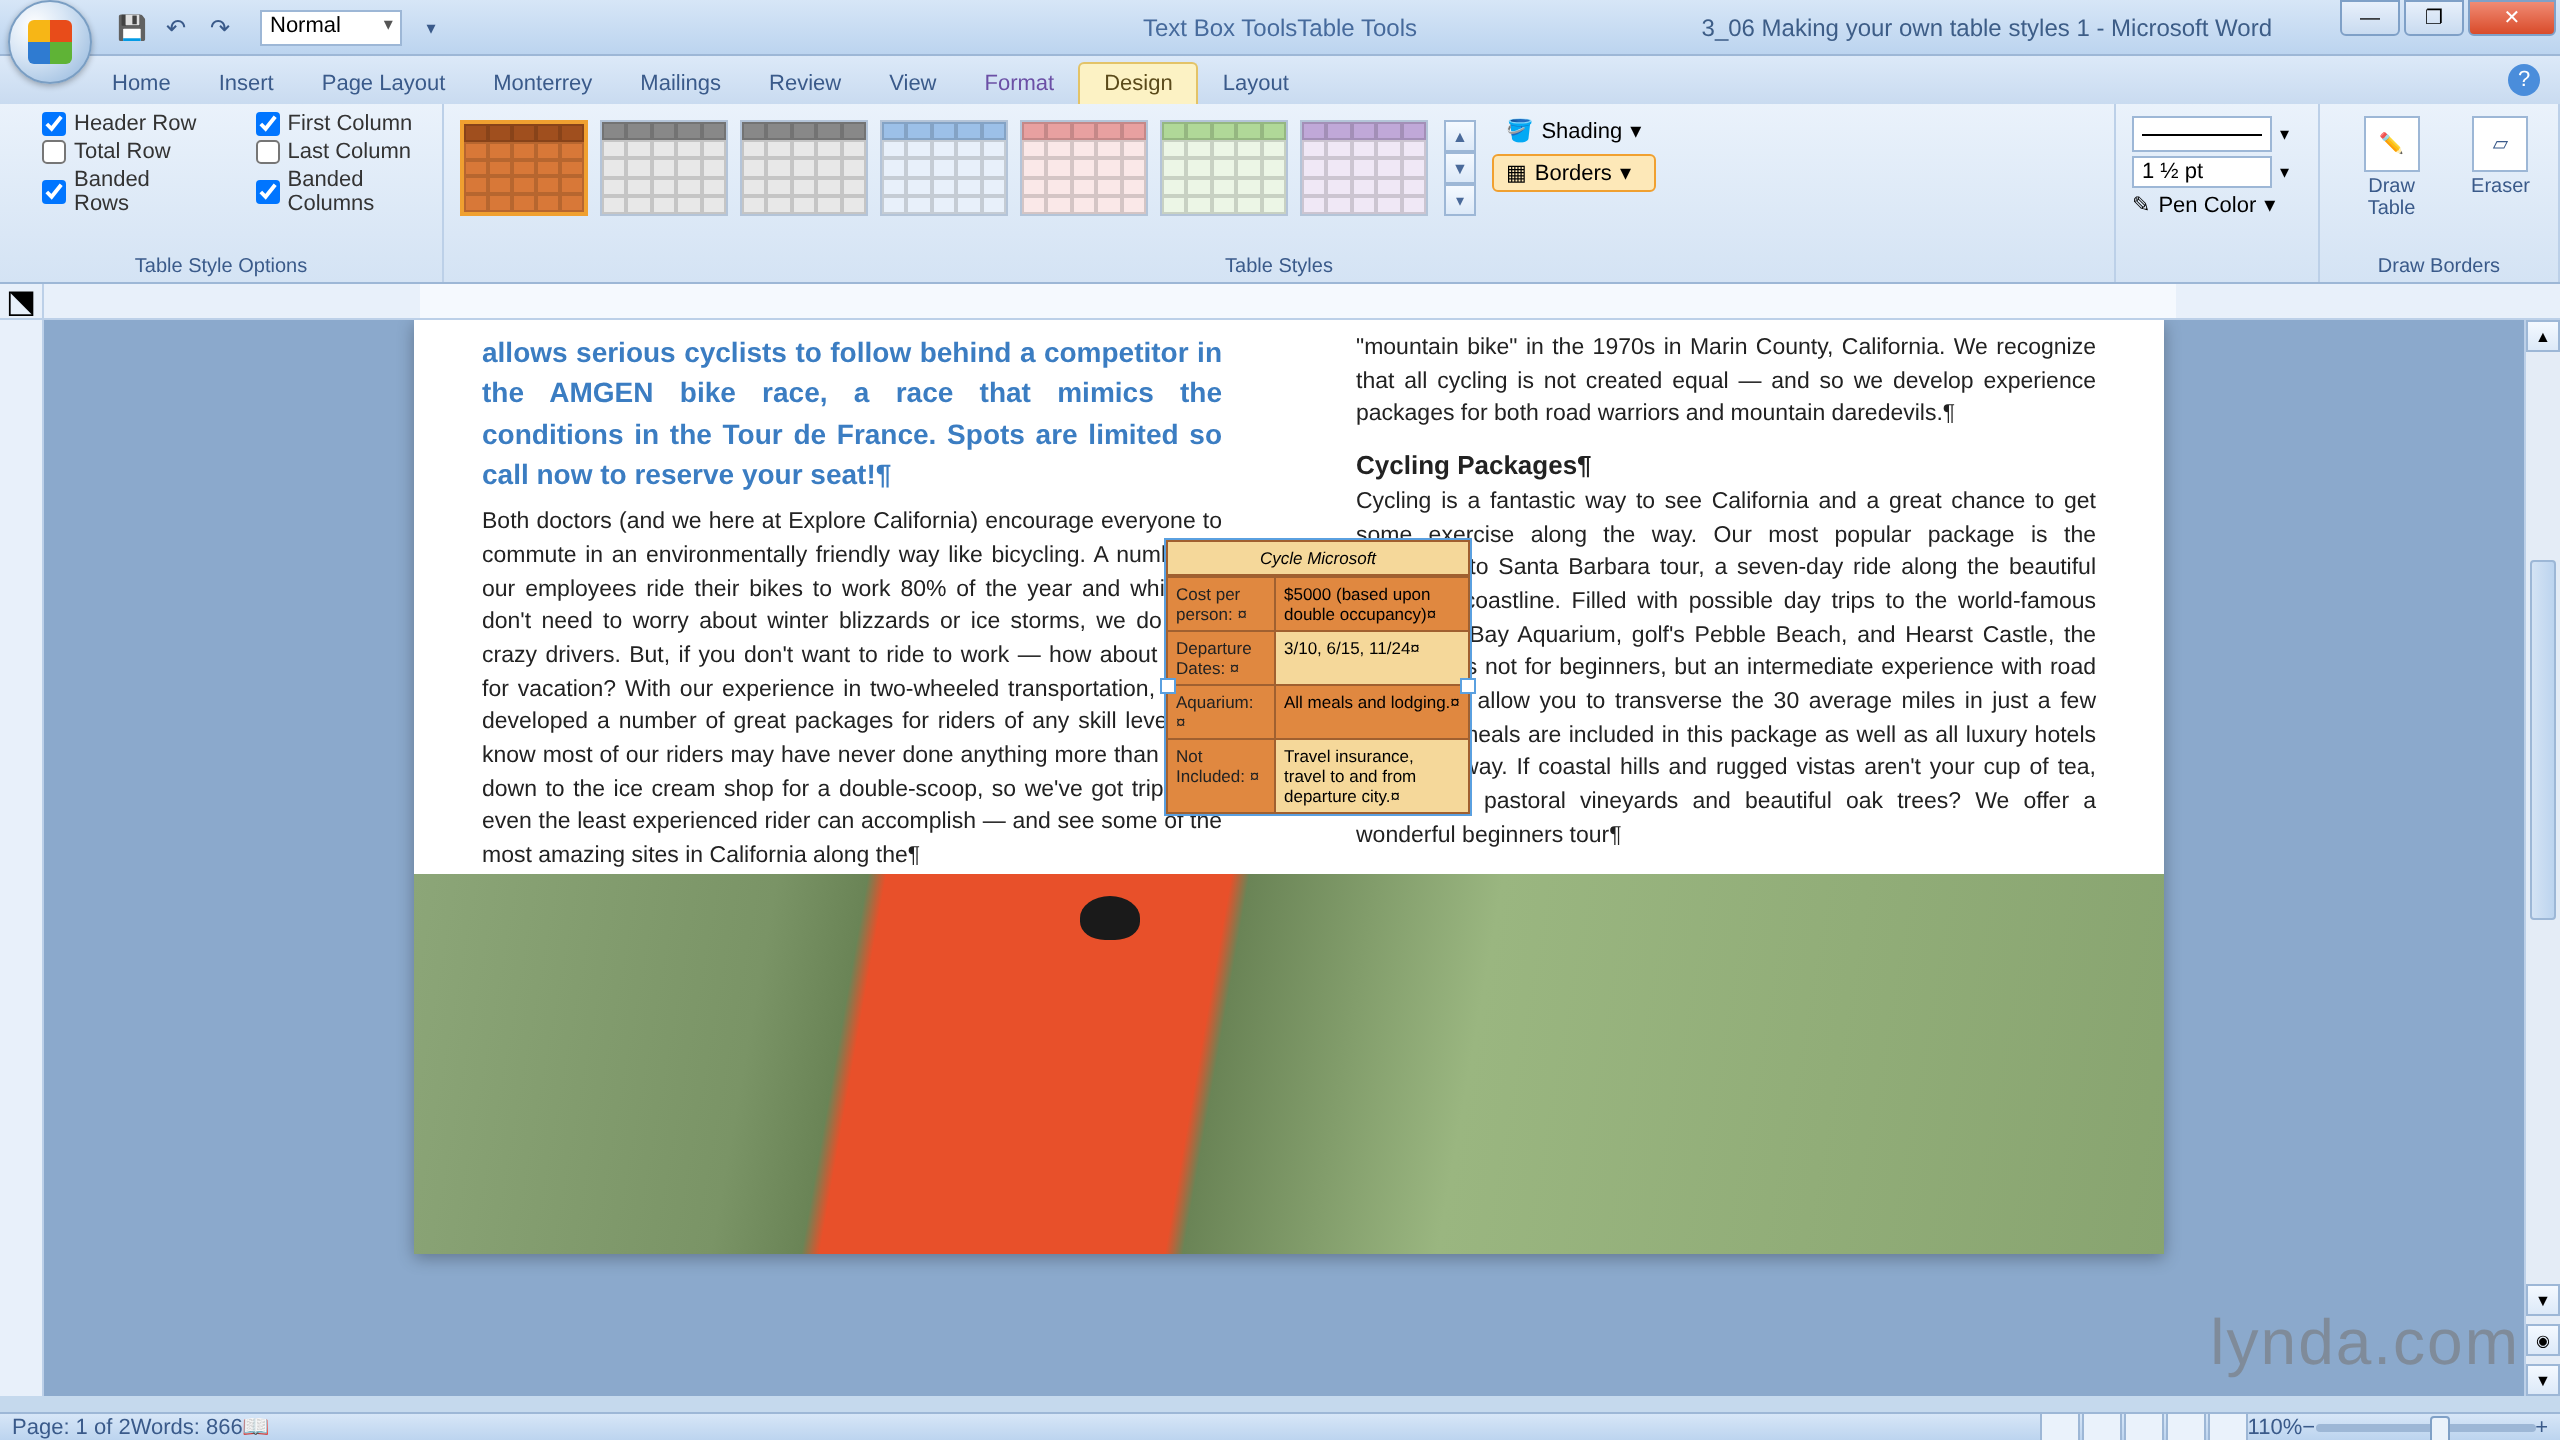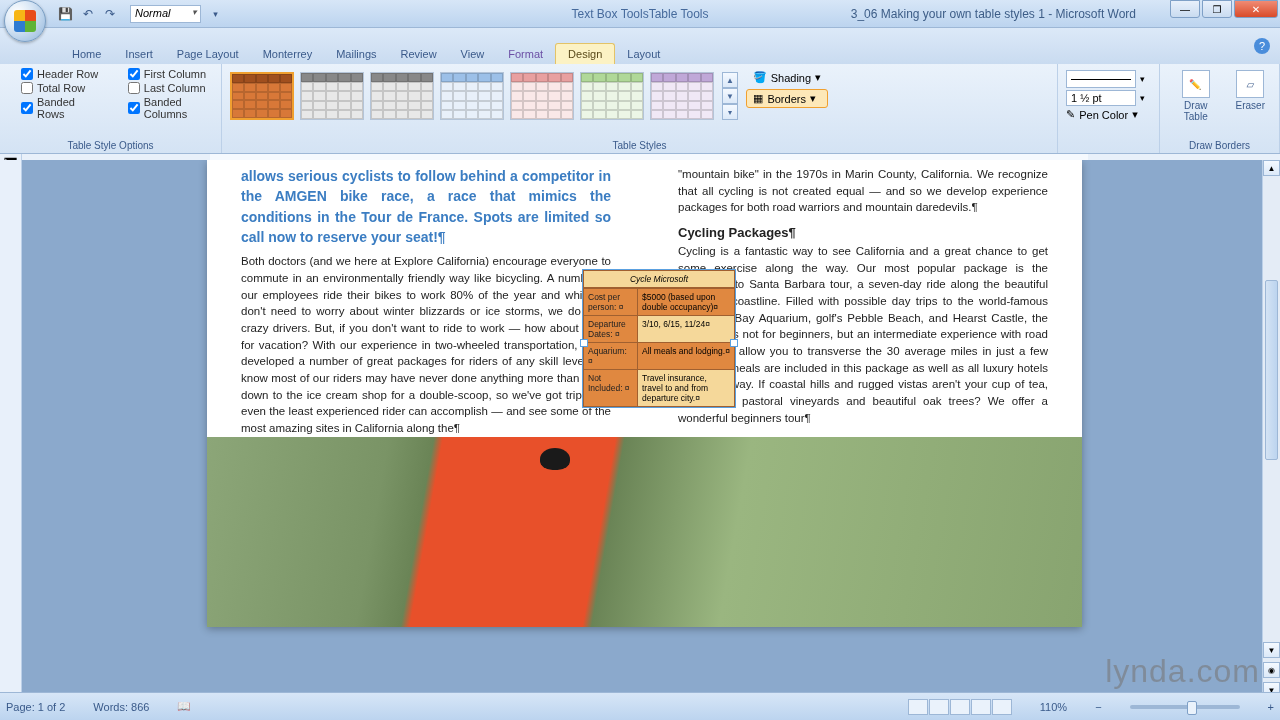--- a/index.html
+++ b/index.html
@@ -4,31 +4,31 @@
 <style>
 * { box-sizing: border-box; margin: 0; padding: 0; font-family: "Segoe UI", Tahoma, sans-serif; }
 body { background: #c5d9ed; width: 1280px; height: 720px; overflow: hidden; position: relative; }
 
 
 .titlebar { height: 28px; background: linear-gradient(to bottom, #d7e6f7, #bcd4ef); display: flex; align-items: center; position: relative; border-bottom: 1px solid #9db7d6; }
 .office-btn { width: 42px; height: 42px; position: absolute; left: 4px; top: 0; z-index: 10; border-radius: 50%; background: radial-gradient(circle at 30% 30%, #fff, #d8e6f5 40%, #8fb4db); border: 1px solid #7a9ec3; box-shadow: 0 1px 3px rgba(0,0,0,0.3); display:flex; align-items:center; justify-content:center;}
 .office-btn::after { content:""; width:22px; height:22px; background: conic-gradient(#e84c1a 0 90deg,#5fb336 90deg 180deg,#2f7bd1 180deg 270deg,#f7b616 270deg 360deg); border-radius:3px;}
 .qat { margin-left: 52px; display: flex; align-items: center; gap: 6px; height: 100%; padding: 0 6px; }
 .qat .icon { width: 16px; height: 16px; display:flex; align-items:center; justify-content:center; font-size:12px; color:#3a5a8a;}
-.style-sel { margin-left: 6px; border: 1px solid #9db7d6; background: #fff; font-size: 11px; padding: 1px 30px 15px 4px; height: 18px; position: relative; font-style: italic;}
+.style-sel { margin-left: 6px; border: 1px solid #9db7d6; background: #fff; font-size: 11px; padding: 1px 30px 15px 4px; height: 18px; position: relative;}
 .style-sel::after { content:"▾"; position:absolute; right:4px; top:1px; font-size:9px; color:#555;}
 .title-center { position: absolute; left: 50%; transform: translateX(-50%); display: flex; gap: 0; font-size: 12px; color: #3d5d87; }
 .title-center .context { color: #466a9c; }
 .title-right { position: absolute; right: 144px; font-size: 12px; color: #3d5d87; }
 .winbtns { position: absolute; right: 2px; top: 0; display: flex; }
 .winbtns div { width: 30px; height: 18px; border: 1px solid #7fa0c7; background: linear-gradient(#e8f0fb,#c9dbf0); margin-left: 2px; display:flex; align-items:center; justify-content:center; font-size:10px; border-radius: 0 0 3px 3px;}
 .winbtns .close { background: linear-gradient(#f08b74,#d94b2a); color:#fff; width: 44px;}
 
 
-.tabs-row { height: 36px; background: linear-gradient(#dce9f8,#c9dbf0); display: flex; align-items: flex-end; padding-left: 60px; font-size: 11px; }
+.tabs-row { height: 24px; background: linear-gradient(#dce9f8,#c9dbf0); display: flex; align-items: flex-end; padding-left: 44px; font-size: 11px; }
 .tab { padding: 4px 12px; color: #3a5a8a; cursor:pointer; }
 .tab.active { background: #fcf2c4; border: 1px solid #e3c367; border-bottom: none; border-radius: 3px 3px 0 0; color: #5a4a1a; }
 .tab.context1 { color: #6b4fa5; }
 .help-btn { margin-left: auto; margin-right: 10px; width:16px; height:16px; border-radius:50%; background:#4a8ddb; color:#fff; font-size:11px; display:flex; align-items:center; justify-content:center; align-self:center;}
 
 
 .ribbon { height: 90px; background: linear-gradient(#eaf2fb,#d4e3f4); border-bottom: 1px solid #9db7d6; display: flex; }
 .ribbon-group { border-right: 1px solid #bcd0e8; padding: 4px 8px 2px 8px; display: flex; flex-direction: column; position:relative;}
 .group-label { font-size: 10px; color: #3a5a8a; text-align: center; position:absolute; bottom:2px; left:0; right:0;}
 .tso-grid { display: grid; grid-template-columns: auto auto; gap: 2px 14px; }
@@ -81,21 +81,21 @@
 .photo { clear:both; margin:12px -34px 0 -34px; height:190px; background: linear-gradient(100deg, #8ca678 0%, #7a9466 20%, #6a8456 25%, #e8502a 26%, #e8502a 45%, #6a8456 46%, #9ab680 60%, #88a470 100%); position:relative;}
 .photo::after { content:""; position:absolute; left:38%; top:6%; width:30px; height:22px; background:#1a1a1a; border-radius:60% 60% 50% 50%;}
 .watermark { position:absolute; right:20px; bottom:30px; font-size:32px; color:rgba(120,120,120,0.6); font-weight:300; letter-spacing:1px;}
 
 
 .vscroll { position:absolute; right:0; top:160px; bottom:22px; width:18px; background:#e4ecf6; border-left:1px solid #bcd0e8;}
 .vscroll .thumb { position:absolute; left:2px; right:2px; top:120px; height:180px; background:linear-gradient(to right,#d4e3f4,#bcd4ef); border:1px solid #9db7d6; border-radius:2px;}
 .vscroll .arr { position:absolute; left:0; right:0; height:16px; background:linear-gradient(#f4f9ff,#dce9f8); border:1px solid #9db7d6; font-size:8px; display:flex; align-items:center; justify-content:center;}
 
 
-.statusbar { position:absolute; bottom:0; left:0; right:0; height:28px; background:linear-gradient(#d7e6f7,#bcd4ef); border-top:1px solid #9db7d6; display:flex; align-items:center; font-size:11px; color:#3a5a8a; padding:0 6px; gap:28px;margin-top:12px;}
+.statusbar { position:absolute; bottom:0; left:0; right:0; height:14px; background:linear-gradient(#d7e6f7,#bcd4ef); border-top:1px solid #9db7d6; display:flex; align-items:center; font-size:11px; color:#3a5a8a; padding:0 6px; gap:0;margin-top:12px;}
 .statusbar .spacer{flex:1;}
 .zoom-slider { width:110px; height:4px; background:#9db7d6; position:relative; border-radius:2px;}
 .zoom-slider::before{content:""; position:absolute; left:52%; top:-4px; width:8px; height:12px; background:#eaf2fb; border:1px solid #7fa0c7; border-radius:2px;}
 .view-btns { display:flex; gap:1px;}
 .view-btns div{ width:20px; height:16px; border:1px solid #9db7d6; background:#eaf2fb;}
 </style>
 </head>
 <body>
 
 <div class="titlebar">

